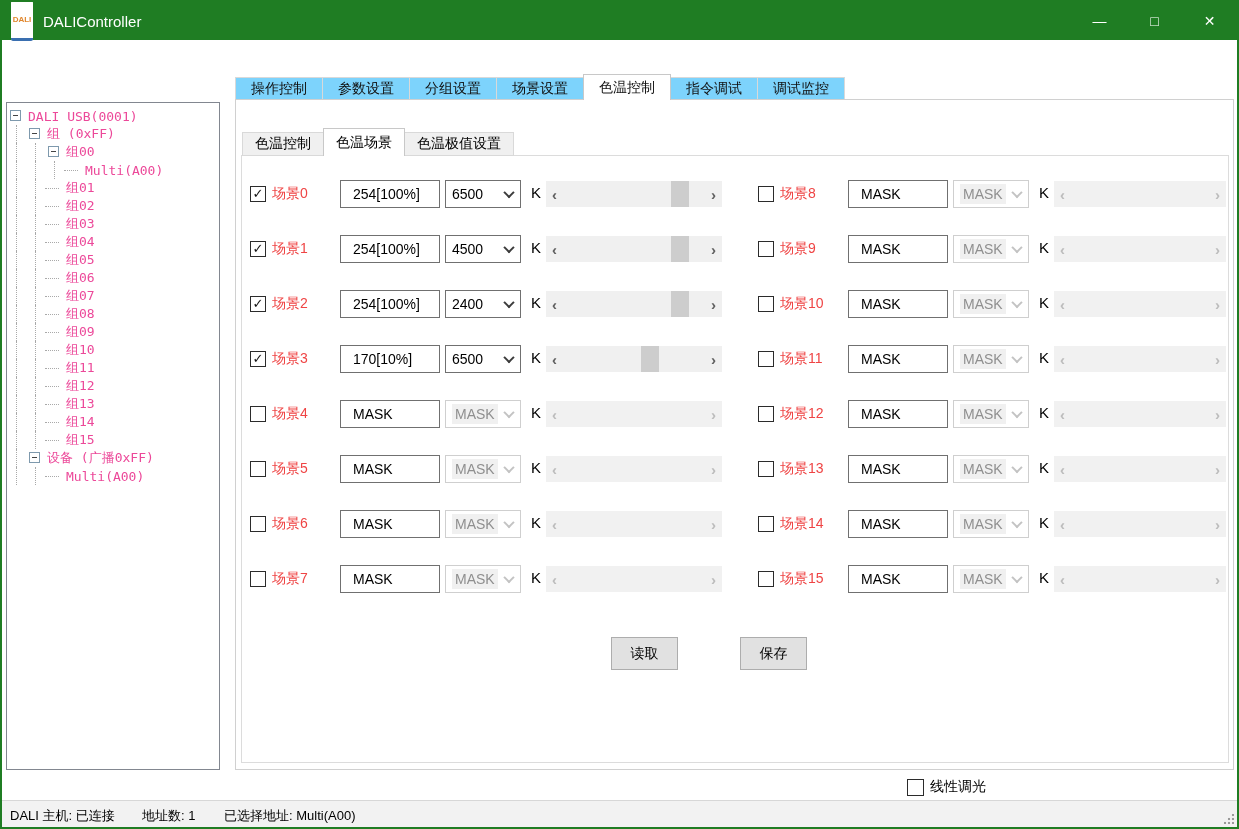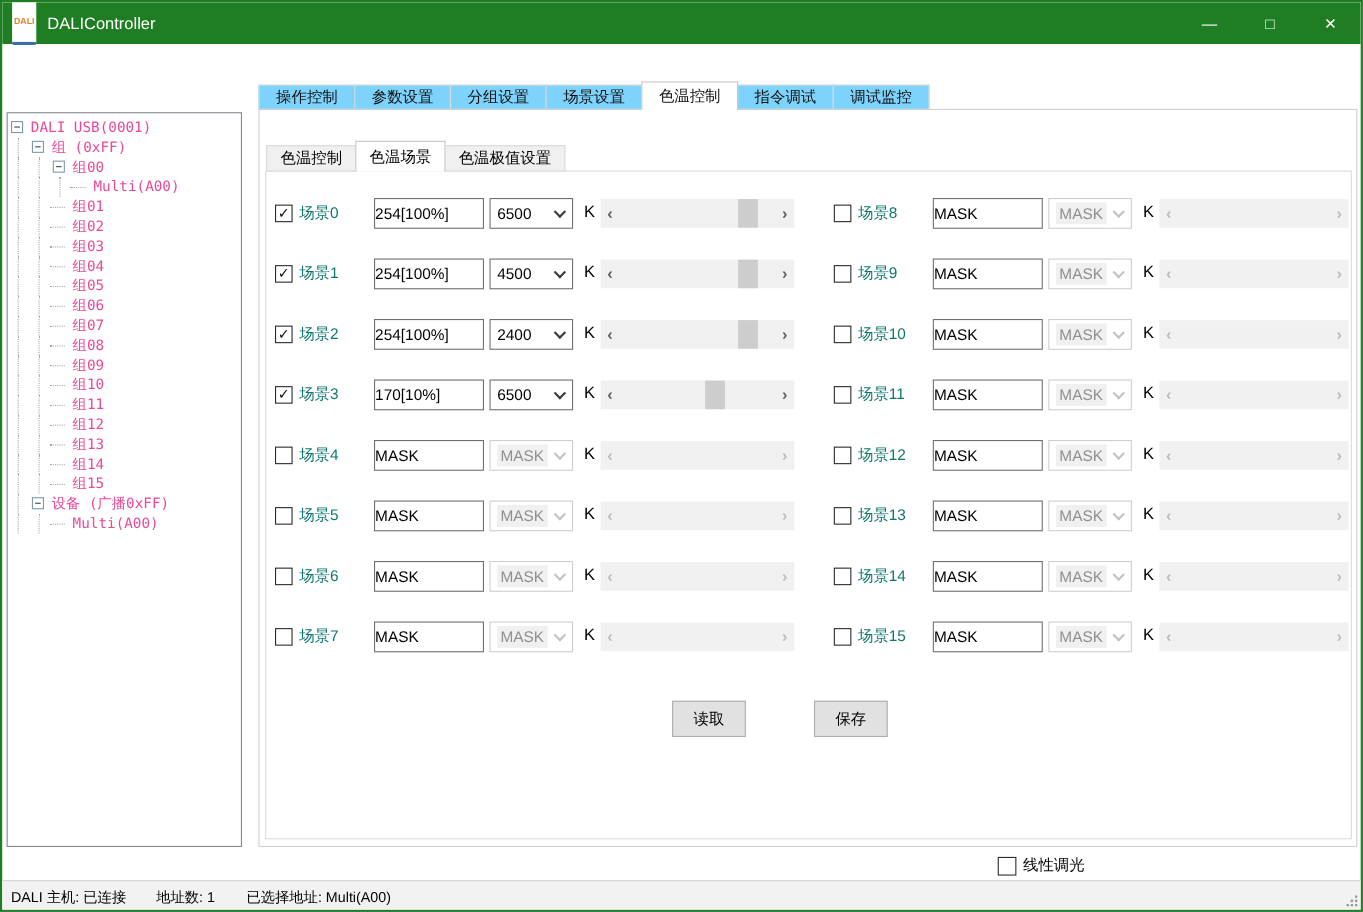--- a/index.html
+++ b/index.html
@@ -58,23 +58,23 @@
   .subtab { padding:0 12px; height:24px; margin-right:-1px; background:#f0f0f0;
             border:1px solid #d9d9d9; display:flex; align-items:center; font-size:14px; }
   .subtab.selected { height:28px; background:#ffffff; border-color:#c8c8c8; border-bottom:none; z-index:3; }
   .subpanel { position:absolute; left:5px; top:55px; width:988px; height:608px;
               border:1px solid #dcdcdc; background:#ffffff; }
 
   
   .scene-row { position:absolute; width:500px; height:28px; }
   .chk { position:absolute; left:0; top:6px; width:16px; height:16px; background:#fff;
          border:1px solid #2b2b2b; font-size:13px; line-height:14px; text-align:center; color:#111; }
-  .scene-label { position:absolute; left:22px; top:5px; font-size:14px; color:#0f766e; white-space:nowrap; }
+  .scene-label { position:absolute; left:22px; top:5px; font-size:14px; color:#ef4444; white-space:nowrap; }
   .lvl-input { position:absolute; left:90px; top:0; width:100px; height:28px;
-               border:1px solid #707070; background:#fff; font-size:14px; padding:0 0;
+               border:1px solid #707070; background:#fff; font-size:14px; padding:0 12px;
                font-family:"Liberation Sans", sans-serif; color:#000; outline:none; }
   .combo { position:absolute; left:195px; top:0; width:76px; height:28px;
            border:1px solid #707070; background:#fff; display:flex; align-items:center;
            padding:0 7px 0 6px; font-size:14px; color:#000; }
   .combo .combo-value { flex:1 1 auto; }
   .combo .chev { width:8px; height:8px; border-right:2px solid #3c3c3c; border-bottom:2px solid #3c3c3c;
                  transform:rotate(45deg) translate(-1px,-1px); flex:0 0 auto; }
   .combo.disabled { border-color:#cfcfcf; }
   .combo.disabled .combo-value { background:#f0f0f0; color:#8f8f8f; align-self:center; padding:2px 3px; flex:0 1 auto; margin-right:auto;}
   .combo.disabled .chev { border-color:#c3c3c3; }

